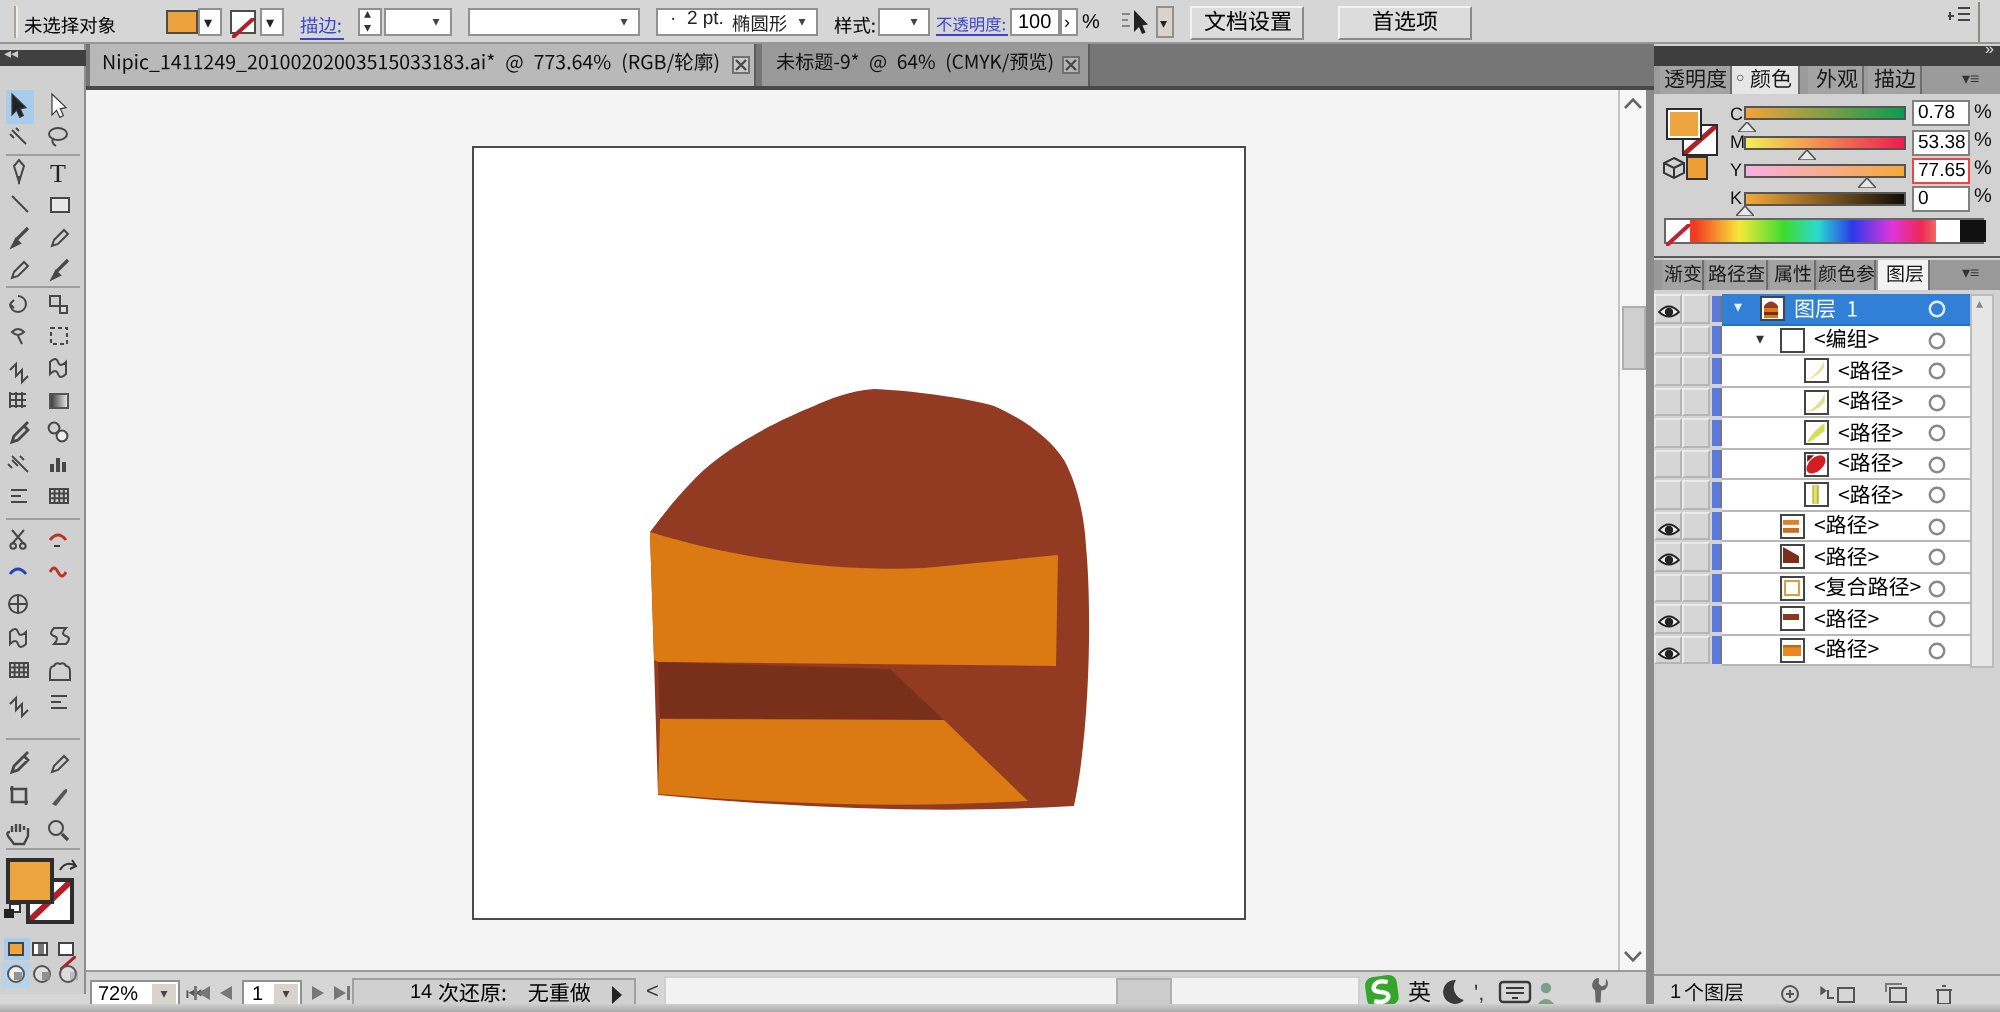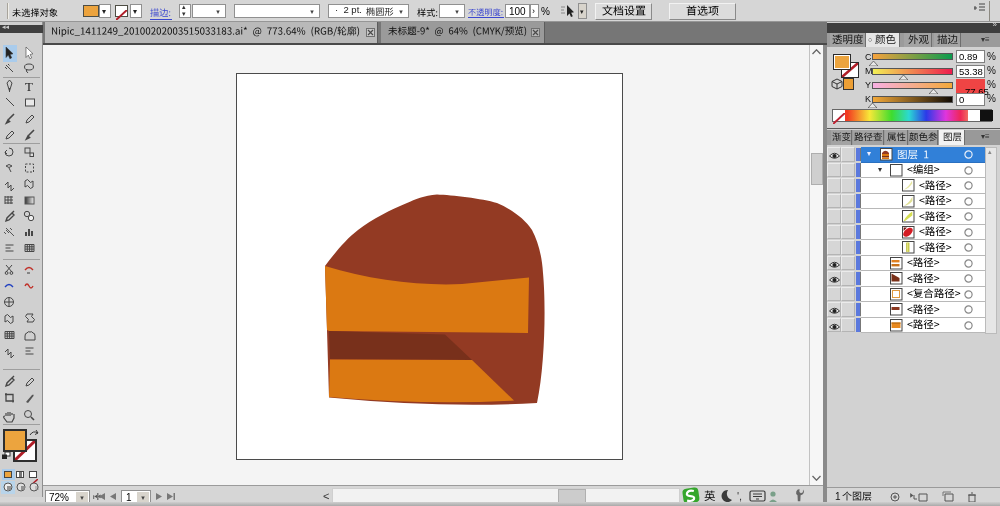--- a/index.html
+++ b/index.html
@@ -447,38 +447,38 @@
       <svg class="ab" width="12" height="12" style="left:4px;top:31px" fill="none" stroke="#333">
         <path d="M6,1 L11,3.5 L11,8.5 L6,11 L1,8.5 L1,3.5 Z M1,3.5 L6,6 L11,3.5 M6,6 L6,11"></path>
       </svg>
       <div class="ab" style="left:16px;top:31px;width:11px;height:12px;background:#ec9f35;border:1px solid #333"></div>
       <span class="ab" style="left:38px;top:4.5px;font-size:9px;color:#111">C</span>
       <div class="ab" style="left:45px;top:6px;width:81px;height:7px;background:linear-gradient(90deg,#f6a23c,#0a9c4e);border:1px solid #555"></div>
       <svg class="ab" width="9" height="5" style="left:41.6162px;top:13.5px">
         <path d="M4.5,0 L9,5 L0,5 Z" fill="#e8e8e8" stroke="#555" stroke-width="0.8"></path>
       </svg>
       <div class="ab" style="left:129px;top:3px;width:29px;height:13px;background:#fff;border:1px solid #808080">
-        <span class="ab" style="left:2px;top:0px;font-size:9.5px;color:#000">0.89</span>
+        <span class="ab" style="left:2px;top:0px;font-size:9.5px;color:#000">0.78</span>
       </div>
       <span class="ab" style="left:160px;top:3.5px;font-size:10px;color:#111">%</span>
       <span class="ab" style="left:38px;top:19px;font-size:9px;color:#111">M</span>
       <div class="ab" style="left:45px;top:20.5px;width:81px;height:7px;background:linear-gradient(90deg,#f2ef55,#ee1c4e);border:1px solid #555"></div>
       <svg class="ab" width="9" height="5" style="left:71.6678px;top:28px">
         <path d="M4.5,0 L9,5 L0,5 Z" fill="#e8e8e8" stroke="#555" stroke-width="0.8"></path>
       </svg>
       <div class="ab" style="left:129px;top:17.5px;width:29px;height:13px;background:#fff;border:1px solid #808080">
         <span class="ab" style="left:2px;top:0px;font-size:9.5px;color:#000">53.38</span>
       </div>
       <span class="ab" style="left:160px;top:18px;font-size:10px;color:#111">%</span>
       <span class="ab" style="left:38px;top:33px;font-size:9px;color:#111">Y</span>
       <div class="ab" style="left:45px;top:34.5px;width:81px;height:7px;background:linear-gradient(90deg,#f7b0e3,#f3a93a);border:1px solid #555"></div>
       <svg class="ab" width="9" height="5" style="left:102.344px;top:42px">
         <path d="M4.5,0 L9,5 L0,5 Z" fill="#e8e8e8" stroke="#555" stroke-width="0.8"></path>
       </svg>
-      <div class="ab" style="left:129px;top:31.5px;width:29px;height:13px;background:#fff;border:7px solid #ef4444">
+      <div class="ab" style="left:129px;top:31.5px;width:29px;height:13px;background:#fff;border:1px solid #ef4444">
         <span class="ab" style="left:2px;top:0px;font-size:9.5px;color:#000">77.65</span>
       </div>
       <span class="ab" style="left:160px;top:32px;font-size:10px;color:#111">%</span>
       <span class="ab" style="left:38px;top:47px;font-size:9px;color:#111">K</span>
       <div class="ab" style="left:45px;top:48.5px;width:81px;height:7px;background:linear-gradient(90deg,#f3a93a,#120c05);border:1px solid #555"></div>
       <svg class="ab" width="9" height="5" style="left:41px;top:56px">
         <path d="M4.5,0 L9,5 L0,5 Z" fill="#e8e8e8" stroke="#555" stroke-width="0.8"></path>
       </svg>
       <div class="ab" style="left:129px;top:45.5px;width:29px;height:13px;background:#fff;border:1px solid #808080">
         <span class="ab" style="left:2px;top:0px;font-size:9.5px;color:#000">0</span>
@@ -846,20 +846,35 @@
       <path d="M21,0 l-6,3.5 6,3.5 z"></path>
     </svg>
     <div class="combo" style="left:78px;top:4px;width:30px;height:14px">
       <span class="ab" style="left:4px;top:1px;font-size:10px;color:#000">1</span>
       <div class="arr" style="background:#d8d4cc">▾</div>
     </div>
     <svg class="ab" width="26" height="8" style="left:111px;top:7px" stroke="none" fill="#777">
       <path d="M2,0 l6,3.5 -6,3.5 z"></path>
       <path d="M13,0 l6,3.5 -6,3.5 z M19.5,0 h1.5 v7 h-1.5 z"></path>
     </svg>
+    <div class="ab" style="left:133px;top:3px;width:142px;height:16px;background:#d0d0d0;border:1px solid #a0a0a0">
+      <span class="ab" style="left:28px;top:1px;font-size:10px;color:#000">14 </span>
+      <svg width="77" height="13" style="position:absolute;left:42px;top:1px; overflow:visible" fill="#000">
+        <use xlink:href="#g6B21" href="#g6B21" transform="translate(0.0,9.24) scale(0.01050,-0.01050)"></use>
+        <use xlink:href="#g8FD8" href="#g8FD8" transform="translate(10.5,9.24) scale(0.01050,-0.01050)"></use>
+        <use xlink:href="#g539F" href="#g539F" transform="translate(21.0,9.24) scale(0.01050,-0.01050)"></use>
+        <use xlink:href="#g003A" href="#g003A" transform="translate(31.5,9.24) scale(0.01050,-0.01050)"></use>
+        <use xlink:href="#g65E0" href="#g65E0" transform="translate(44.9,9.24) scale(0.01050,-0.01050)"></use>
+        <use xlink:href="#g91CD" href="#g91CD" transform="translate(55.4,9.24) scale(0.01050,-0.01050)"></use>
+        <use xlink:href="#g505A" href="#g505A" transform="translate(65.9,9.24) scale(0.01050,-0.01050)"></use>
+      </svg>
+      <svg class="ab" width="7" height="9" style="left:128px;top:3px">
+        <path d="M1,0 l5,4.5 -5,4.5 z" fill="#222"></path>
+      </svg>
+    </div>
     <span class="ab" style="left:280px;top:4px;font-size:11px;color:#333">&lt;</span>
     <div class="ab" style="left:289px;top:2px;width:348px;height:16px;background:#f2f2f2;border:1px solid #cfcfcf"></div>
     <div class="ab" style="left:515px;top:3px;width:28px;height:14px;background:#ccc;border:1px solid #b0b0b0"></div>
     <svg class="ab" width="130" height="20" style="left:638px;top:0px">
       <g transform="rotate(-8 10 10)">
         <rect x="2" y="2" width="16" height="15" rx="4" fill="#35a62c"></rect>
         <path d="M13.5,5.5 q-5,-2 -7,1 q-1.5,2.5 3,3.5 q4.5,1 3,3.5 q-2,2.5 -7,0.5" stroke="#fff" stroke-width="2.2" fill="none"></path>
       </g>
     </svg>
     <svg width="12" height="14" style="position:absolute;left:661px;top:4px; overflow:visible" fill="#111">

